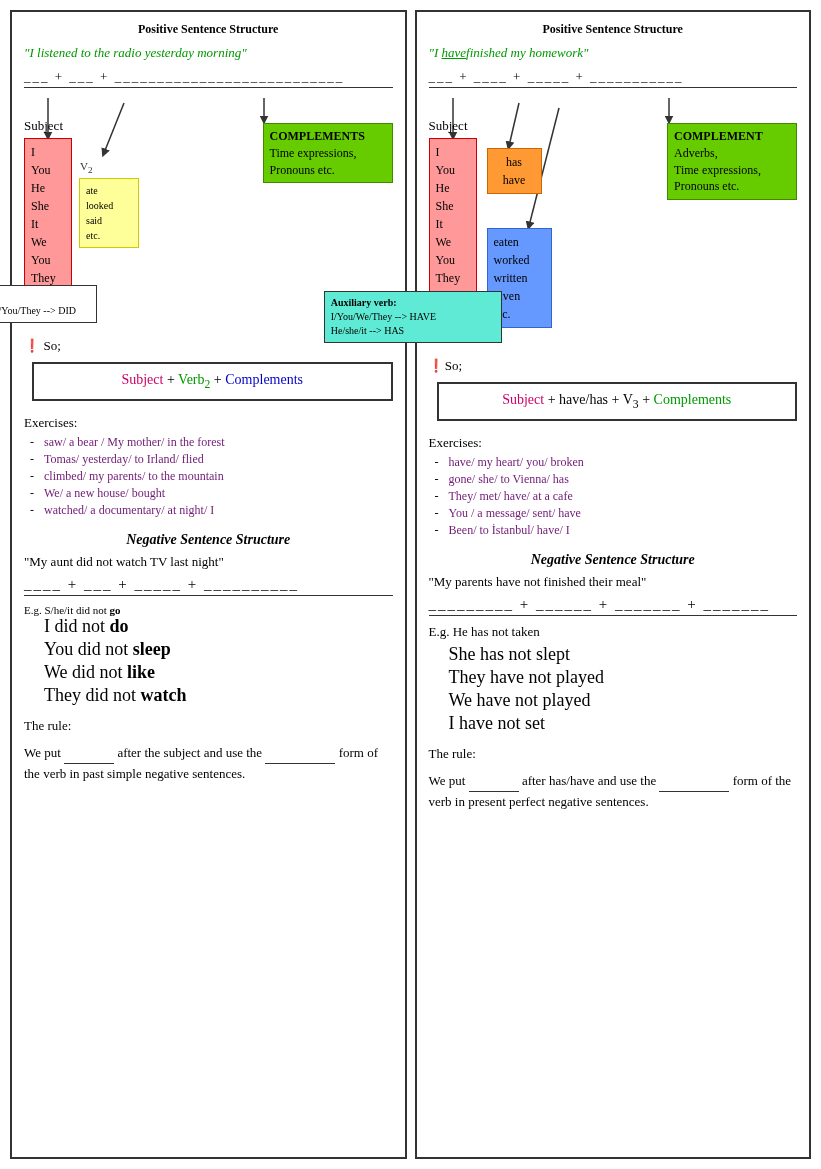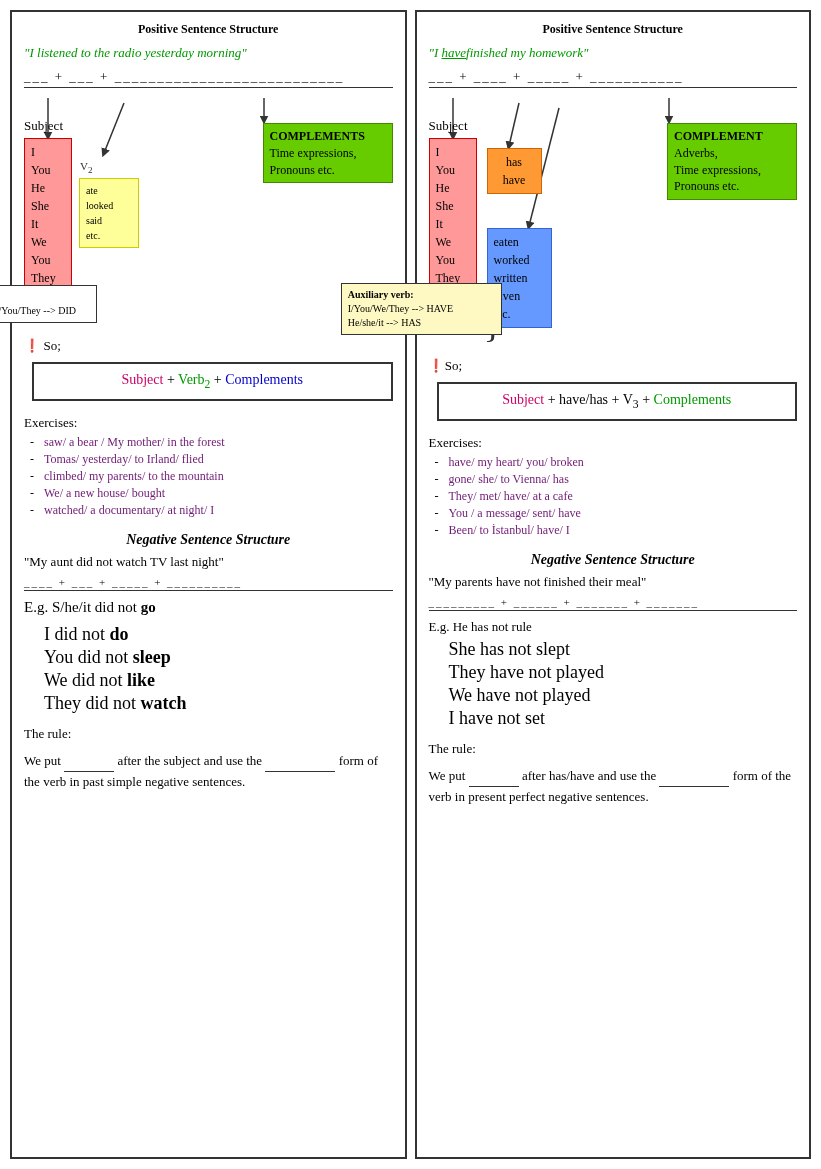--- a/index.html
+++ b/index.html
@@ -151,21 +151,21 @@
       margin-bottom: 6px;
       font-style: italic;
     }
     .neg-example {
       font-size: 13px;
       margin-bottom: 6px;
     }
     .neg-formula-line {
       border-bottom: 1.5px solid #333;
       margin: 4px 0 8px 0;
-      font-size: 11px;
+      font-size: 15px;
       padding-bottom: 2px;
       letter-spacing: 2px;
     }
     .neg-examples-list {
       list-style: none;
       padding-left: 20px;
       margin-bottom: 10px;
     }
     .neg-examples-list li {
       margin-bottom: 2px;
@@ -240,28 +240,28 @@
       background: #66cc00;
       border: 1px solid #448800;
       padding: 4px 6px;
       font-size: 12px;
       line-height: 1.4;
       width: 130px;
       color: #000;
     }
     .r-aux-verb-box {
       position: absolute;
-      bottom: 8px;
+      bottom: 0;
       right: 0;
       border: 1px solid #333;
       padding: 4px 6px;
       font-size: 10px;
       line-height: 1.4;
-      width: 161px;
-      background: #fef9c3;
+      width: 178px;
+      background: #5eead4;
     }
   </style>
 </head>
 <body>
 
 <div class="page">
 
   <div class="panel">
     <div class="panel-title">Positive Sentence Structure</div>
 
@@ -342,21 +342,21 @@
       <li><span>climbed/ my parents/ to the mountain</span></li>
       <li><span>We/ a new house/ bought</span></li>
       <li><span>watched/ a documentary/ at night/ I</span></li>
     </ul>
 
     <div class="negative-title">Negative Sentence Structure</div>
 
     <div class="neg-example">"My aunt did  not watch  TV last night"</div>
     <div class="neg-formula-line">____ + ___ + _____ + __________</div>
 
-    <div style="font-size:15px;margin-bottom:8px;">
+    <div style="font-size:11px;margin-bottom:0;">
       <span>E.g.</span>
       <span> S/he/it did not <strong>go</strong></span>
     </div>
     <ul class="neg-examples-list">
       <li><span>I did not <strong>do</strong></span></li>
       <li><span>You did not <strong>sleep</strong></span></li>
       <li><span>We did not <strong>like</strong></span></li>
       <li><span>They did not <strong>watch</strong></span></li>
     </ul>
 
@@ -450,21 +450,21 @@
       <li><span>Been/ to İstanbul/ have/ I</span></li>
     </ul>
 
     <div class="negative-title">Negative Sentence Structure</div>
 
     <div class="neg-example">"My parents  have not finished their meal"</div>
     <div class="neg-formula-line">_________ + ______ + _______ + _______</div>
 
     <div style="font-size:13px;margin-bottom:4px;">
       <span>E.g.</span>
-      <span> He has not rule</span>
+      <span> He has not taken</span>
     </div>
     <ul class="neg-examples-list">
       <li>She has not slept</li>
       <li>They have not played</li>
       <li>We have not played</li>
       <li>I have not set</li>
     </ul>
 
     <div class="rule-section">
       <p>The rule:</p>

